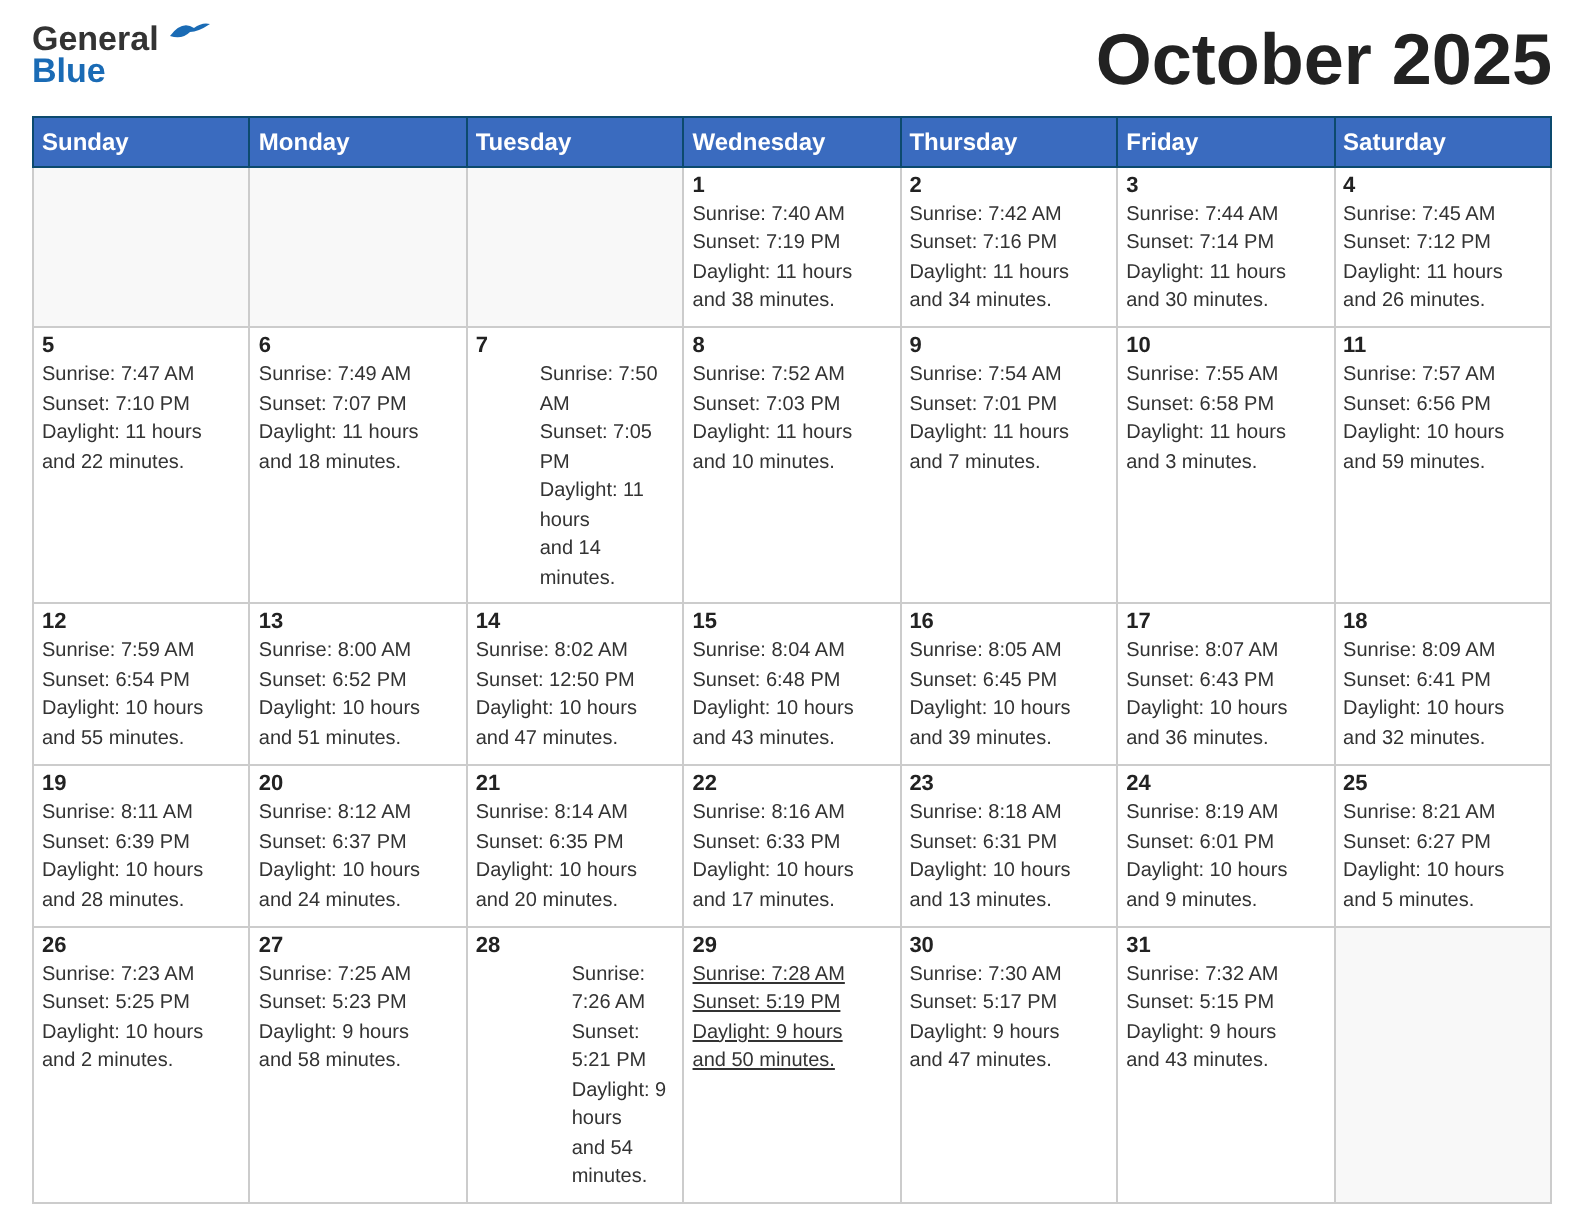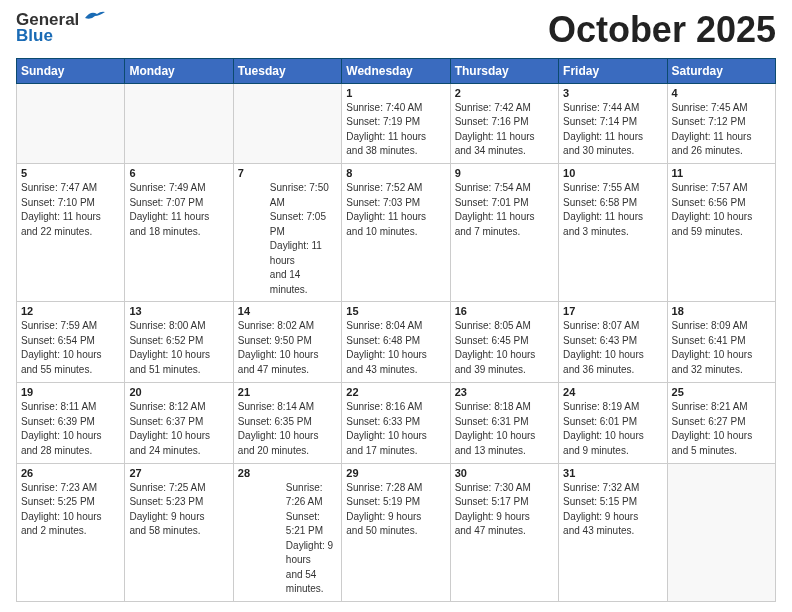--- a/index.html
+++ b/index.html
@@ -217,21 +217,21 @@
           <td>
             <span class="day-number">13</span>
             <div class="day-info" style="white-space: pre-line;">Sunrise: 8:00 AM
 Sunset: 6:52 PM
 Daylight: 10 hours
 and 51 minutes.</div>
           </td>
           <td>
             <span class="day-number">14</span>
             <div class="day-info" style="white-space: pre-line;">Sunrise: 8:02 AM
-Sunset: 9:50 PM
+Sunset: 12:50 PM
 Daylight: 10 hours
 and 47 minutes.</div>
           </td>
           <td>
             <span class="day-number">15</span>
             <div class="day-info" style="white-space: pre-line;">Sunrise: 8:04 AM
 Sunset: 6:48 PM
 Daylight: 10 hours
 and 43 minutes.</div>
           </td>
@@ -325,21 +325,21 @@
           </td>
           <td>
             <span class="day-number">28</span>
             <div class="day-info" style="white-space: pre-line; margin-left: 48px;">Sunrise: 7:26 AM
 Sunset: 5:21 PM
 Daylight: 9 hours
 and 54 minutes.</div>
           </td>
           <td>
             <span class="day-number">29</span>
-            <div class="day-info" style="white-space: pre-line;">Sunrise: 7:28 AM
+            <div class="day-info" style="white-space: pre-line; text-decoration: underline;">Sunrise: 7:28 AM
 Sunset: 5:19 PM
 Daylight: 9 hours
 and 50 minutes.</div>
           </td>
           <td>
             <span class="day-number">30</span>
             <div class="day-info" style="white-space: pre-line;">Sunrise: 7:30 AM
 Sunset: 5:17 PM
 Daylight: 9 hours
 and 47 minutes.</div>

